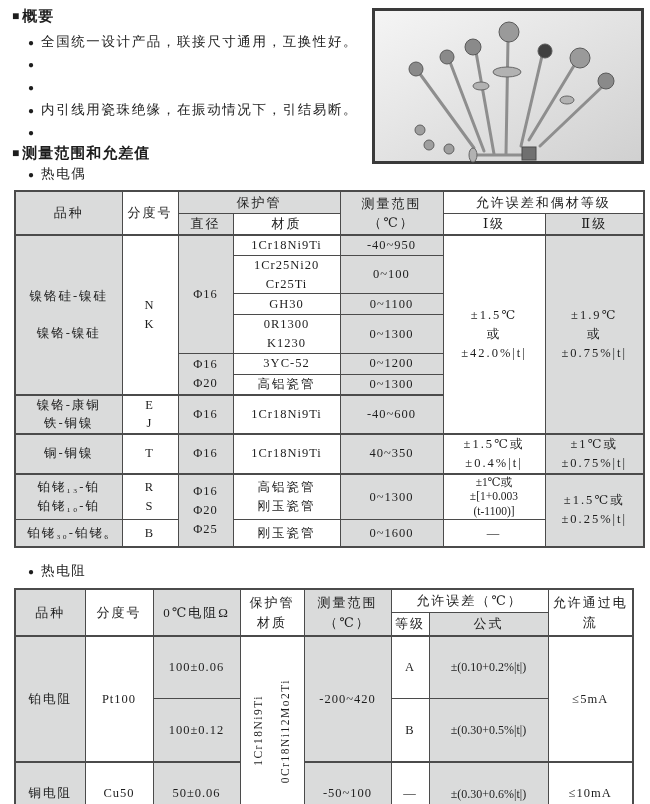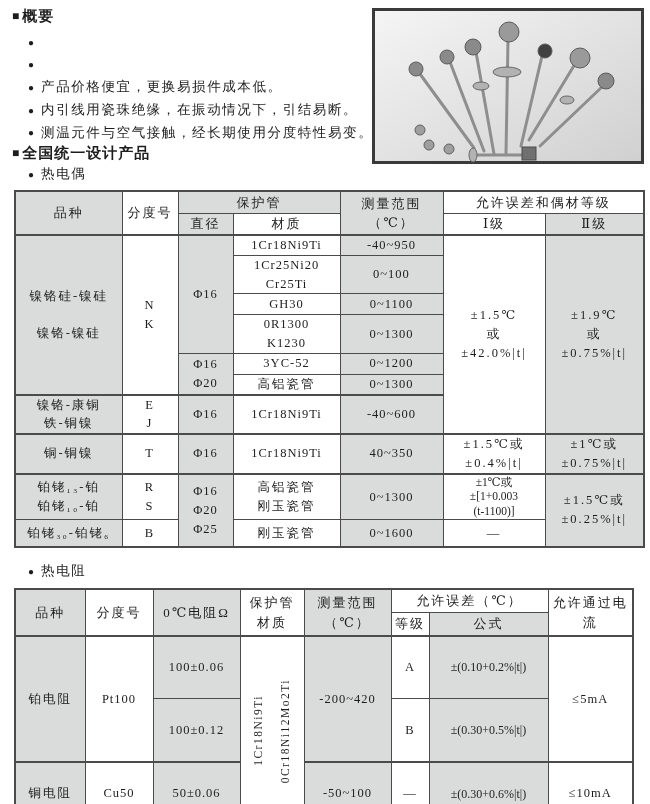--- a/index.html
+++ b/index.html
@@ -51,35 +51,34 @@
 <body>
 
 <div class="abs sec-head" style="left:12px;top:6px;">
   <span class="sq">■</span>
   <span>概要</span>
 </div>
 
 <div class="abs bullets" style="left:28px;top:31px;">
   <div class="bullet">
     <span class="dot">●</span>
-  </div>
-  <div class="bullet">
-    <span class="dot">●</span>
-  </div>
-  <div class="bullet">
-    <span class="dot">●</span>
-    <span>产品价格便宜，更换易损件成本低。</span>
+    <span>全国统一设计产品，联接尺寸通用，互换性好。</span>
+  </div>
+  <div class="bullet">
+    <span class="dot">●</span>
+  </div>
+  <div class="bullet">
+    <span class="dot">●</span>
   </div>
   <div class="bullet">
     <span class="dot">●</span>
     <span>内引线用瓷珠绝缘，在振动情况下，引结易断。</span>
   </div>
   <div class="bullet">
     <span class="dot">●</span>
-    <span>测温元件与空气接触，经长期使用分度特性易变。</span>
   </div>
 </div>
 
 <svg class="abs" style="left:372px;top:8px;" width="272" height="156" viewBox="0 0 272 156">
   <defs>
     <linearGradient id="bgG" x1="0" y1="0" x2="1" y2="1">
       <stop offset="0" stop-color="#f5f5f5"></stop>
         <stop offset="1" stop-color="#d0d0d0"></stop>
     </linearGradient>
   </defs>
@@ -114,21 +113,21 @@
   </g>
   <g>
     <line x1="100" y1="147" x2="152" y2="147" stroke="#8e8e8e" stroke-width="3"></line>
     <rect x="150" y="139" width="14" height="13" fill="#707070" stroke="#4a4a4a"></rect>
     <ellipse cx="101" cy="147" rx="4" ry="7" fill="#b2b2b2" stroke="#666"></ellipse>
   </g>
 </svg>
 
 <div class="abs sec-head" style="left:12px;top:143px;">
   <span class="sq">■</span>
-  <span>全国统一设计产品</span>
+  <span>测量范围和允差值</span>
 </div>
 
 <div class="abs sub-label" style="left:28px;top:165px;">
   <span class="dot">●</span>
   <span>热电偶</span>
 </div>
 
 <table class="t abs" style="left:14px;top:190px;width:629px;">
   <colgroup>
     <col style="width:107px">

